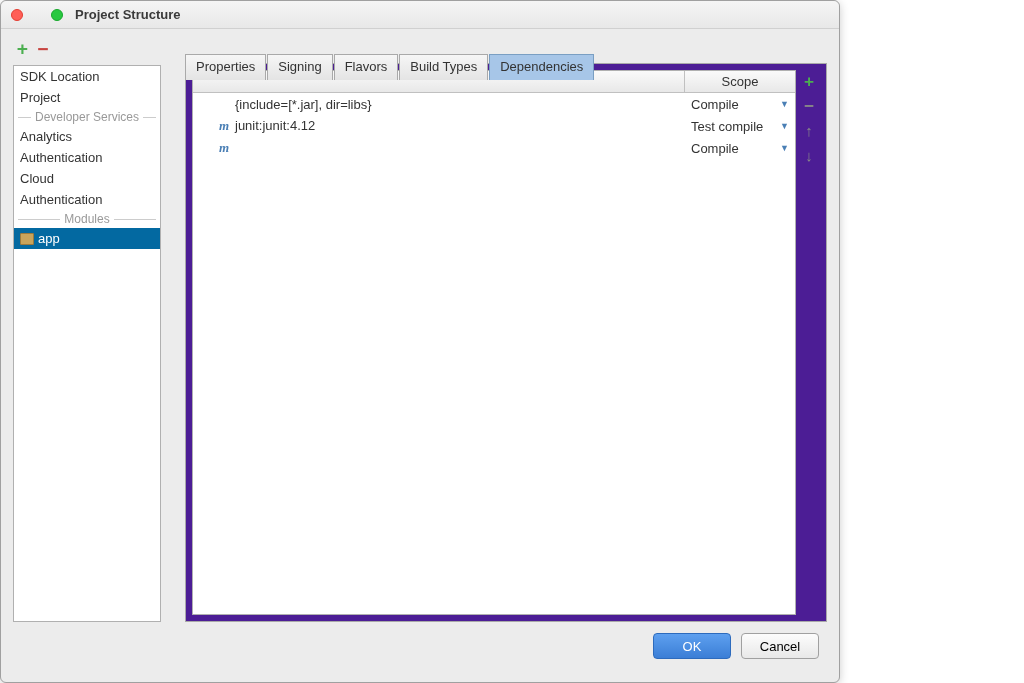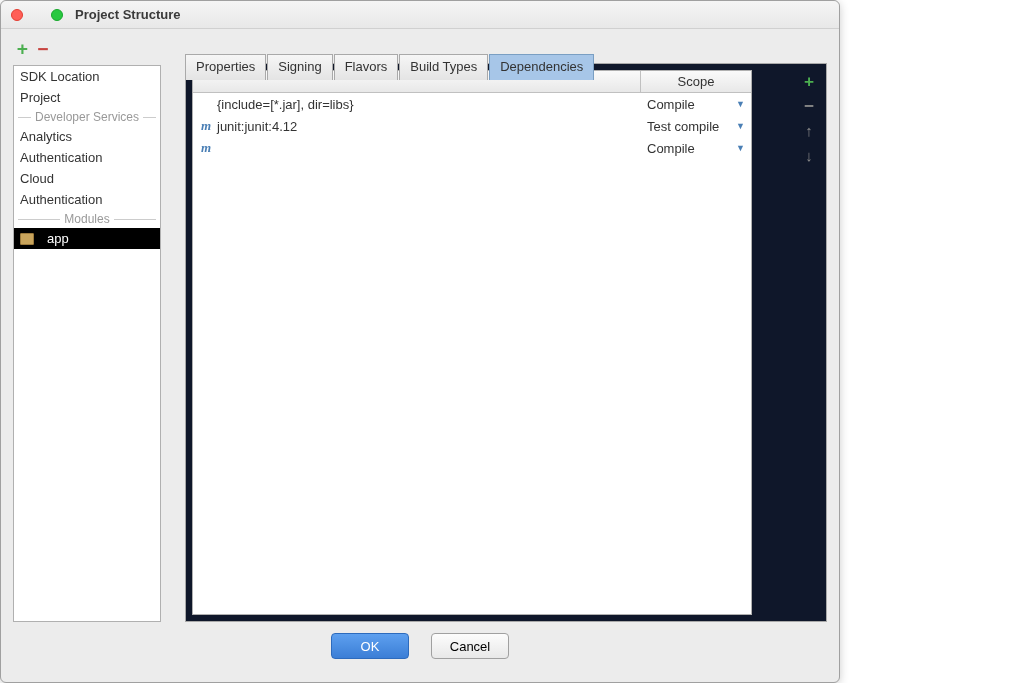--- a/index.html
+++ b/index.html
@@ -106,25 +106,25 @@
       color: #999;
       font-size: 12px;
     }
     .sb-divider::before, .sb-divider::after {
       content: "";
       flex: 1;
       border-top: 1px solid #ccc;
     }
     .sb-divider span { padding: 0 4px; white-space: nowrap; }
     .sb-item.selected {
-      background: #000000;
+      background: #0369a1;
       color: #fff;
       display: flex;
       align-items: center;
-      gap: 13px;
+      gap: 4px;
     }
     .module-icon {
       display: inline-block;
       width: 14px;
       height: 12px;
       background: #c8a45c;
       border: 1px solid #9c7a3c;
       border-radius: 1px;
       position: relative;
     }
@@ -150,25 +150,24 @@
       position: relative;
       top: 17px;
     }
     .tab.active {
       background: #a7c6e8;
       border-color: #7a9fc3;
     }
     .tab-body {
       flex: 1;
       border: 1px solid #a9a9a9;
-      background: #0f172a;
+      background: #4c1d95;
       padding: 6px;
       display: flex;
       min-height: 0;
-      gap: 44px;
     }
     .dep-table-wrap {
       flex: 1;
       background: #fff;
       border: 1px solid #b0b0b0;
       display: flex;
       flex-direction: column;
       min-width: 0;
     }
     .dep-header {
@@ -183,23 +182,23 @@
     .dep-rows { flex: 1; overflow-y: auto; }
     .dep-row {
       display: flex;
       font-size: 13px;
       color: #333;
       height: 22px;
       align-items: center;
     }
     .dep-row .c1 {
       flex: 1;
-      padding: 0 6px;
-      display: flex;
-      align-items: flex-end;
+      padding: 0 24px;
+      display: flex;
+      align-items: flex-start;
       gap: 4px;
       white-space: nowrap;
       overflow: hidden;
     }
     .dep-row .c2 {
       width: 110px;
       padding: 0 6px;
       display: flex;
       align-items: center;
       justify-content: space-between;
@@ -228,23 +227,23 @@
     }
     .side-tools .tb-icon { font-size: 16px; }
     .arrow-icon {
       color: #888;
       font-size: 15px;
       cursor: pointer;
     }
     .footer {
       height: 48px;
       display: flex;
-      justify-content: center;
-      align-items: center;
-      gap: 22px;
+      justify-content: flex-end;
+      align-items: center;
+      gap: 10px;
       padding: 0 8px;
     }
     .btn {
       min-width: 78px;
       height: 26px;
       border: 1px solid #a0a0a0;
       border-radius: 4px;
       background: linear-gradient(#fcfcfc, #e8e8e8);
       font-size: 13px;
       cursor: pointer;

